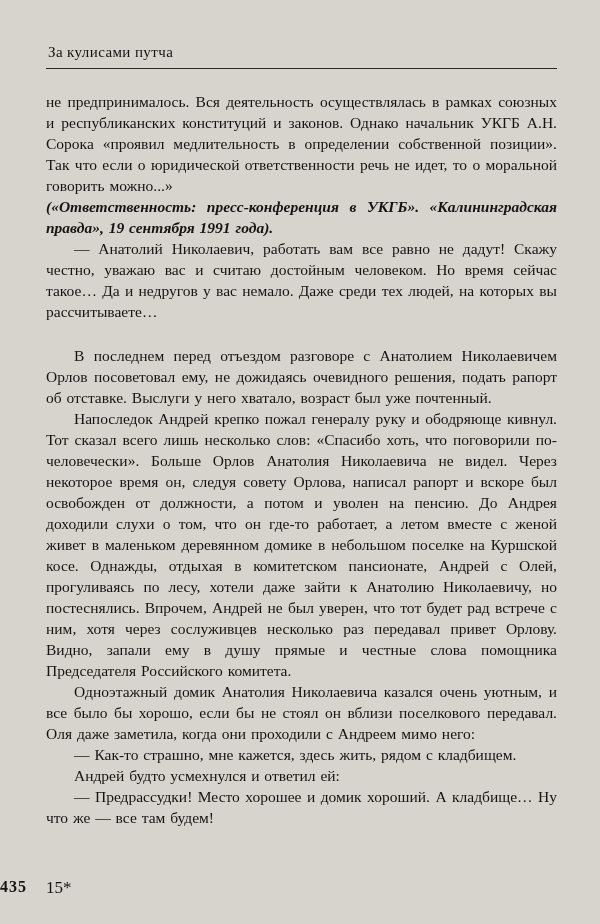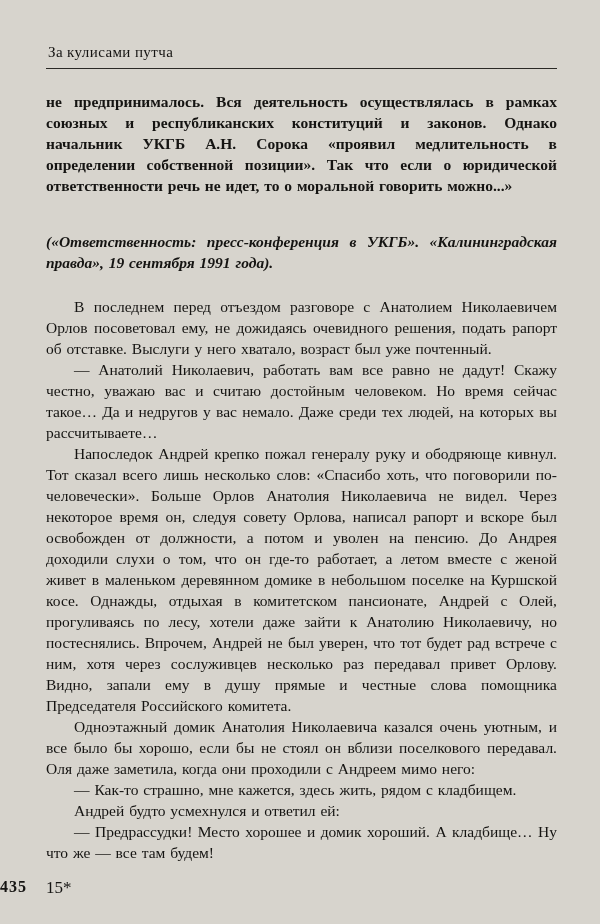--- a/index.html
+++ b/index.html
@@ -35,22 +35,22 @@
     margin-top: 22px;
   }
   .body-text p {
     margin: 0;
     font-size: 15.5px;
     line-height: 21px;
     text-align: justify;
     word-spacing: 1px;
   }
   p.indent { text-indent: 28px; }
-  p.bold { font-weight: bold; }
-  p.bold-italic { font-weight: bold; font-style: italic; margin-top: 35px; }
+  p.bold { font-weight: normal; }
+  p.bold-italic { font-weight: bold; font-style: italic; }
   p.space-before { margin-top: 23px; }
   .footer {
     position: absolute;
     left: 0;
     right: 0;
     bottom: 26px;
     height: 22px;
   }
   .signature-mark {
     position: absolute;
@@ -75,22 +75,22 @@
 <div class="page">
 
   <header>
     <div class="running-head">За кулисами путча</div>
     <hr class="header-rule">
   </header>
 
   <main class="body-text">
     <p class="bold">не предпринималось. Вся деятельность осуществлялась в рамках союзных и республиканских конституций и законов. Однако начальник УКГБ А.Н. Сорока «проявил медлительность в определении собственной позиции». Так что если о юридической ответственности речь не идет, то о моральной говорить можно...»</p>
     <p class="bold-italic">(«Ответственность: пресс-конференция в УКГБ». «Калининградская правда», 19 сентября 1991 года).</p>
+    <p class="indent">— Анатолий Николаевич, работать вам все равно не дадут! Скажу честно, уважаю вас и считаю достойным человеком. Но время сейчас такое… Да и недругов у вас немало. Даже среди тех людей, на которых вы рассчитываете…</p>
     <p class="indent space-before">В последнем перед отъездом разговоре с Анатолием Николаевичем Орлов посоветовал ему, не дожидаясь очевидного решения, подать рапорт об отставке. Выслуги у него хватало, возраст был уже почтенный.</p>
-    <p class="indent">— Анатолий Николаевич, работать вам все равно не дадут! Скажу честно, уважаю вас и считаю достойным человеком. Но время сейчас такое… Да и недругов у вас немало. Даже среди тех людей, на которых вы рассчитываете…</p>
     <p class="indent">Напоследок Андрей крепко пожал генералу руку и ободряюще кивнул. Тот сказал всего лишь несколько слов: «Спасибо хоть, что поговорили по-человечески». Больше Орлов Анатолия Николаевича не видел. Через некоторое время он, следуя совету Орлова, написал рапорт и вскоре был освобожден от должности, а потом и уволен на пенсию. До Андрея доходили слухи о том, что он где-то работает, а летом вместе с женой живет в маленьком деревянном домике в небольшом поселке на Куршской косе. Однажды, отдыхая в комитетском пансионате, Андрей с Олей, прогуливаясь по лесу, хотели даже зайти к Анатолию Николаевичу, но постеснялись. Впрочем, Андрей не был уверен, что тот будет рад встрече с ним, хотя через сослуживцев несколько раз передавал привет Орлову. Видно, запали ему в душу прямые и честные слова помощника Председателя Российского комитета.</p>
     <p class="indent">Одноэтажный домик Анатолия Николаевича казался очень уютным, и все было бы хорошо, если бы не стоял он вблизи поселкового передавал. Оля даже заметила, когда они проходили с Андреем мимо него:</p>
     <p class="indent">— Как-то страшно, мне кажется, здесь жить, рядом с кладбищем.</p>
     <p class="indent">Андрей будто усмехнулся и ответил ей:</p>
     <p class="indent">— Предрассудки! Место хорошее и домик хороший. А кладбище… Ну что же — все там будем!</p>
   </main>
 
   <footer class="footer">
     <span class="signature-mark">15*</span>
     <span class="page-number">435</span>

